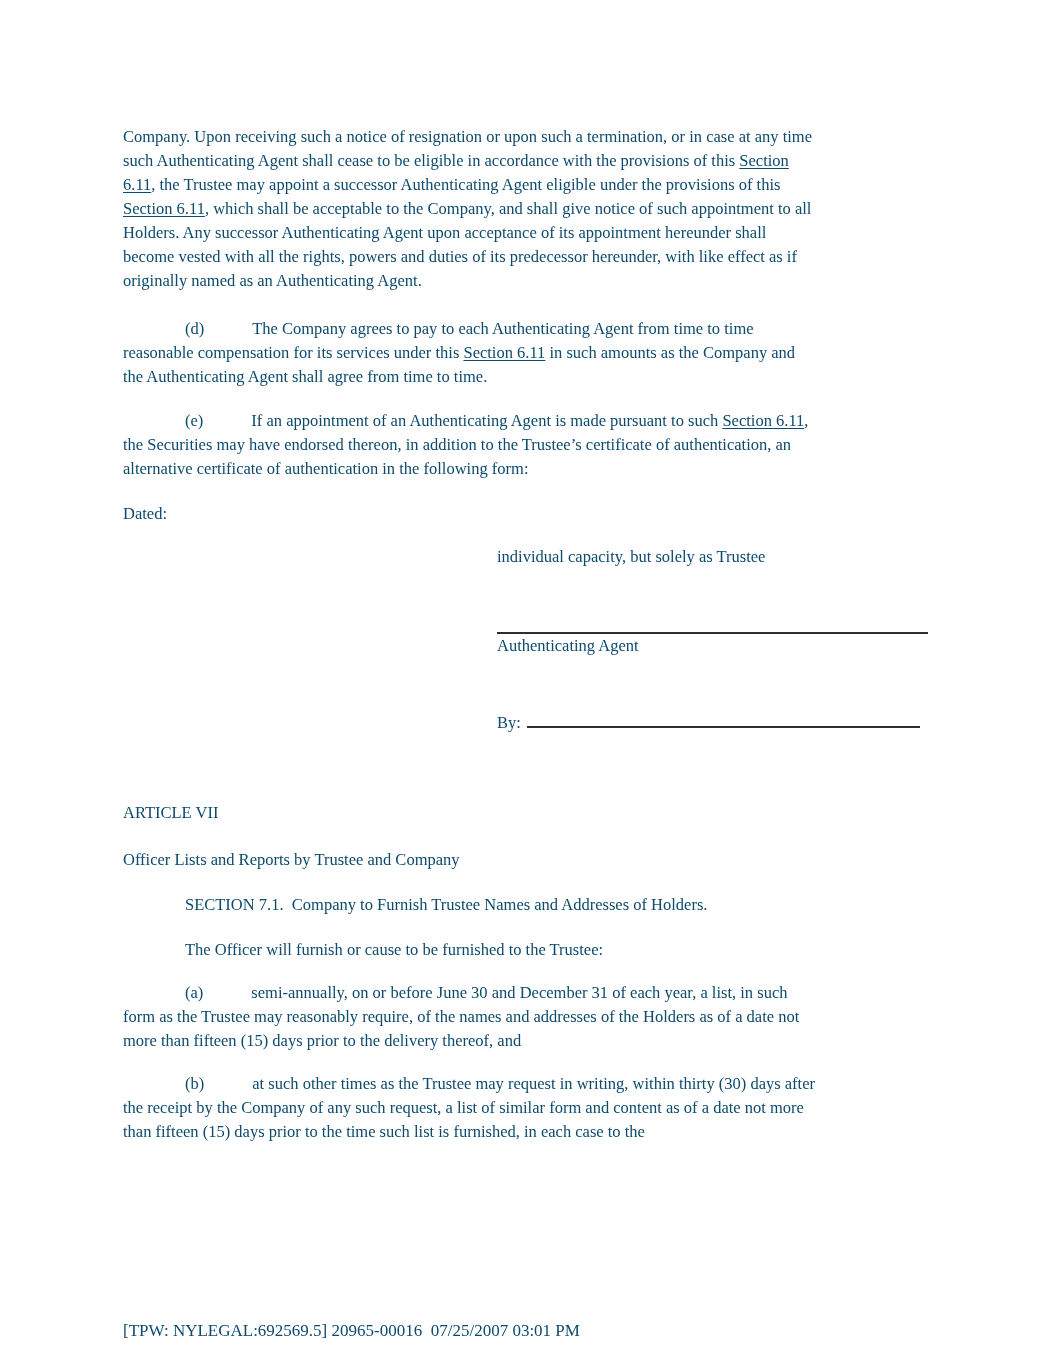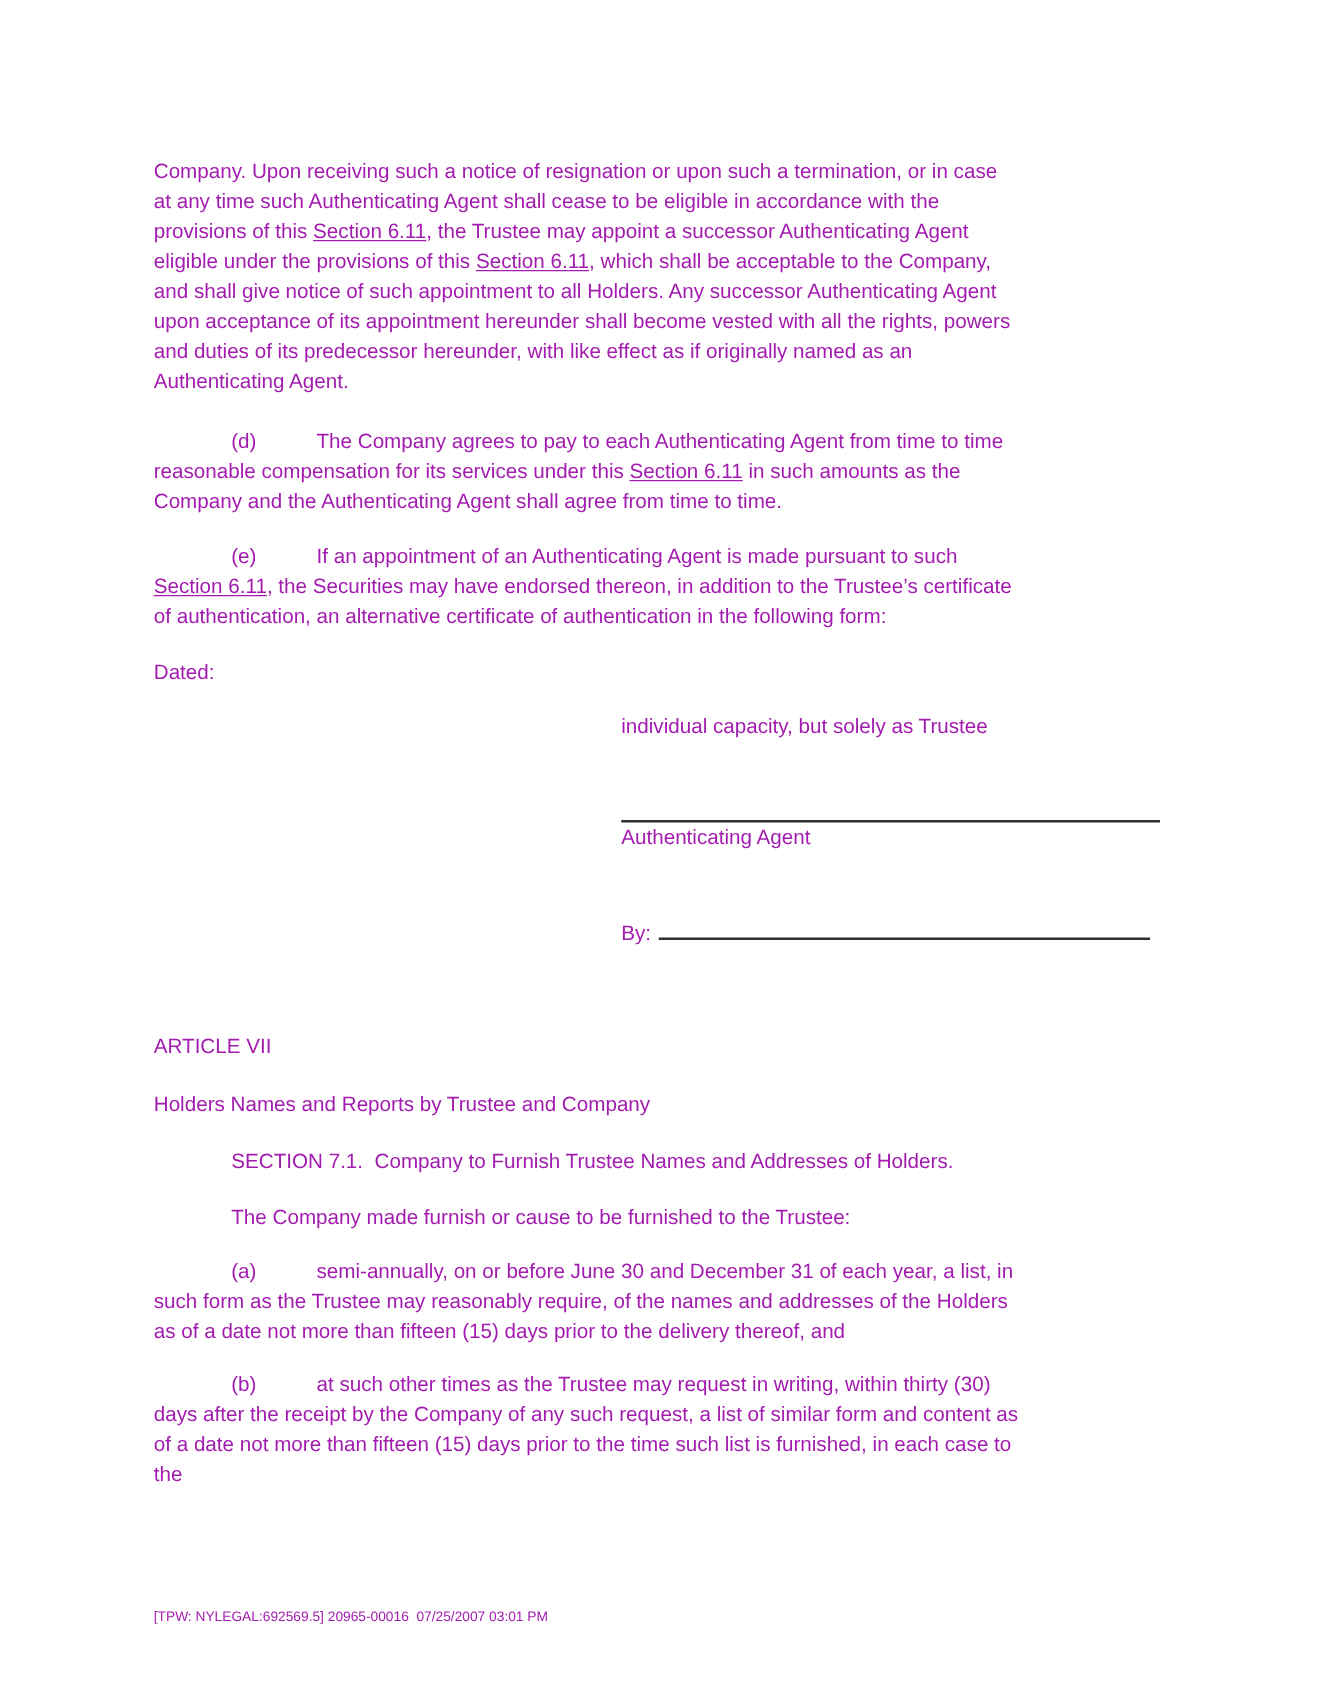--- a/index.html
+++ b/index.html
@@ -1,22 +1,22 @@
 <!DOCTYPE html>
 <html><head>
 <meta charset="utf-8">
 <style>
   html, body { margin: 0; padding: 0; background: #ffffff; }
   .page {
     position: relative;
     width: 938px;
     height: 1365px;
     background: #ffffff;
-    color: #a21caf;
-    font-family: Liberation Sans, sans-serif;
+    color: #0c4a6e;
+    font-family: Liberation Serif, serif;
     font-size: 16.5px;
     line-height: 24px;
     overflow: hidden;
   }
   .content { padding: 125px 123px 0 123px; }
   p { margin: 0; }
   .u { text-decoration: underline; text-underline-offset: 2px; }
   .indent { text-indent: 62px; }
   .tab { display: inline-block; width: 48px; }
   .mt-d { margin-top: 24px; }
@@ -50,23 +50,23 @@
 
   .pageno {
     position: absolute;
     top: 1261px;
     left: 0;
     width: 100%;
     text-align: center;
   }
   .footmeta {
     position: absolute;
-    top: 1286px;
+    top: 1322px;
     left: 123px;
-    font-size: 11px;
+    font-size: 17px;
     line-height: 17px;
     white-space: pre;
   }
 </style>
 </head>
 <body>
 
 <div class="page">
   <div class="content">
 
@@ -81,25 +81,25 @@
 
     <div class="sig">
       <p>individual capacity, but solely as Trustee</p>
       <div class="sigrule"></div>
       <p>Authenticating Agent</p>
       <div class="byrow"><span>By:</span><span class="byline"></span></div>
     </div>
 
     <p class="center article-title">ARTICLE VII</p>
 
-    <p class="center article-subtitle">Holders Names and Reports by Trustee and Company</p>
+    <p class="center article-subtitle">Officer Lists and Reports by Trustee and Company</p>
 
     <p class="section-heading">SECTION 7.1.  Company to Furnish Trustee Names and Addresses of Holders.</p>
 
-    <p class="intro">The Company made furnish or cause to be furnished to the Trustee:</p>
+    <p class="intro">The Officer will furnish or cause to be furnished to the Trustee:</p>
 
     <p class="sub-para"><span>(a)</span><span class="tab"></span><span><span>semi-annually, on or before June 30 and December 31 of each year, a list, in such form as the Trustee may reasonably require, of the names and addresses of the Holders as of a date not more than fifteen (15) days prior to the delivery thereof, and</span></span></p>
 
     <p class="sub-para"><span>(b)</span><span class="tab"></span><span><span>at such other times as the Trustee may request in writing, within thirty (30) days after the receipt by the Company of any such request, a list of similar form and content as of a date not more than fifteen (15) days prior to the time such list is furnished, in each case to the</span></span></p>
 
   </div>
 
   <div class="footmeta">[TPW: NYLEGAL:692569.5] 20965-00016  07/25/2007 03:01 PM</div>
 </div>
 

